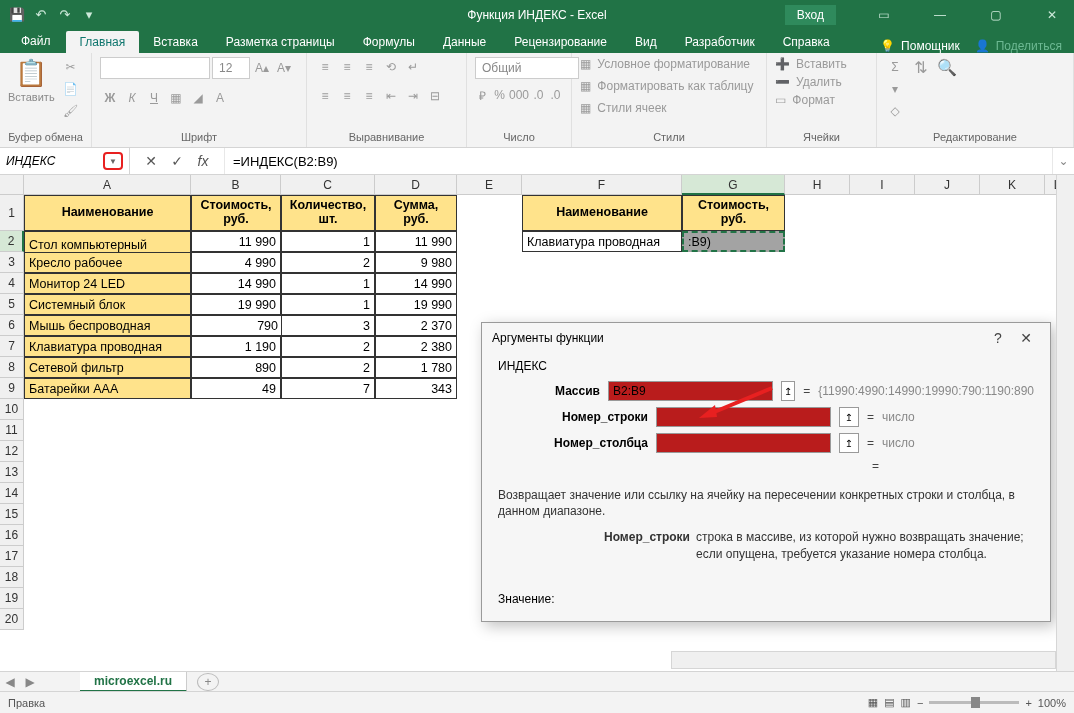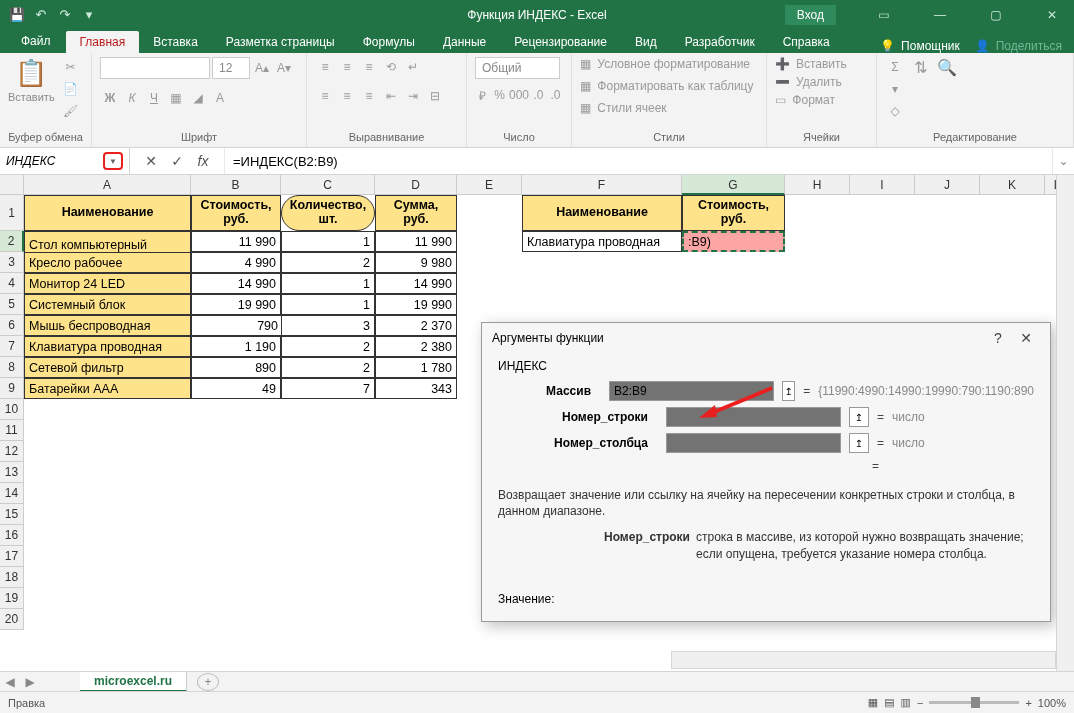--- a/index.html
+++ b/index.html
@@ -11,21 +11,21 @@
 .qat-btn { width: 22px; height: 22px; display: flex; align-items: center; justify-content: center; color: #cde9da; font-size: 13px; }
 .title-text { position: absolute; left: 0; right: 0; text-align: center; font-size: 12px; color: #fff; pointer-events: none; }
 .title-right { position: absolute; right: 0; display: flex; align-items: center; gap: 12px; }
 .login-btn { background: #2f8a5c; color: #fff; padding: 3px 12px; font-size: 12px; margin-right: 14px; }
 .win-btn { width: 44px; height: 29px; display: flex; align-items: center; justify-content: center; color: #cde9da; font-size: 12px; }
 
 
 .tabstrip { background: #217346; height: 24px; display: flex; align-items: flex-end; padding-left: 6px; }
 .file-tab { color: #fff; padding: 4px 14px; font-size: 12px; border: 1px solid transparent; }
 .tab { color: #fff; padding: 4px 14px; font-size: 12px; cursor: pointer; }
-.tab.active { background: #f3f3f3; color: #b91c1c; border-top-left-radius: 2px; border-top-right-radius: 2px; }
+.tab.active { background: #f3f3f3; color: #0f766e; border-top-left-radius: 2px; border-top-right-radius: 2px; }
 .tab-right { margin-left: auto; display: flex; align-items: center; padding-right: 12px; gap: 16px; }
 .assist { color: #fff; font-size: 12px; display: flex; gap: 6px; align-items: center; }
 .share { color: #6db993; font-size: 12px; display: flex; gap: 5px; align-items: center; }
 
 
 .ribbon { background: #f3f3f3; height: 95px; border-bottom: 1px solid #d4d4d4; display: flex; }
 .ribbon-group { border-right: 1px solid #e0e0e0; padding: 4px 8px 2px; display: flex; flex-direction: column; justify-content: space-between; }
 .ribbon-group-label { text-align: center; font-size: 11px; color: #666; padding-bottom: 2px; }
 .ribbon-body { flex: 1; display: flex; align-items: flex-start; gap: 6px; color: #9a9a9a; }
 .rb-btn { display: flex; flex-direction: column; align-items: center; font-size: 11px; color: #8a8a8a; gap: 2px; }
@@ -55,32 +55,32 @@
 .col-h.sel { background: #d6e8d6; border-bottom: 2px solid #217346; }
 .row-headers { position: absolute; left: 0; top: 20px; width: 24px; }
 .row-h { background: #f0f0f0; border-right: 1px solid #ccc; border-bottom: 1px solid #ccc; text-align: center; font-size: 12px; color: #333; }
 .row-h.sel { background: #d6e8d6; border-right: 2px solid #217346; }
 .cells { position: absolute; left: 24px; top: 20px; }
 .cell { position: absolute; border-right: 1px solid #e0e0e0; border-bottom: 1px solid #e0e0e0; font-size: 12.5px; padding: 0 4px; display: flex; align-items: center; overflow: hidden; white-space: nowrap; }
 .th { background: #ffe38b; border: 1px solid #333; font-weight: bold; justify-content: center; text-align: center; line-height: 1.1; }
 .bd { border: 1px solid #333; background: #fff; }
 .bdy { border: 1px solid #333; background: #ffe38b; }
 .num { justify-content: flex-end; }
-.active-cell { border: 2px dashed #217346 !important; background: #fca5a5; }
+.active-cell { border: 2px dashed #217346 !important; background: #a3a3a3; }
 
 
 .dialog { position: absolute; left: 481px; top: 322px; width: 570px; height: 300px; background: #f6f6f6; border: 1px solid #9a9a9a; box-shadow: 4px 4px 14px rgba(0,0,0,.25); font-size: 12px; }
 .dlg-title { height: 30px; display: flex; align-items: center; padding: 0 10px; font-size: 12px; }
 .dlg-title .sp { flex: 1; }
 .dlg-close, .dlg-help { width: 28px; height: 28px; display: flex; align-items: center; justify-content: center; font-size: 14px; color: #444; }
 .dlg-body { padding: 6px 16px 8px; }
 .dlg-fn { font-size: 12px; margin-bottom: 8px; }
 .arg-row { display: flex; align-items: center; margin-bottom: 6px; gap: 8px; }
 .arg-lbl { width: 150px; text-align: right; font-weight: bold; font-size: 12px; }
-.arg-input { width: 175px; height: 20px; border: 1px solid #999; background: #737373; padding: 0 4px; font-size: 12px; margin-left: 10px; }
+.arg-input { width: 175px; height: 20px; border: 1px solid #999; background: #b91c1c; padding: 0 4px; font-size: 12px; }
 .arg-pick { width: 20px; height: 20px; border: 1px solid #999; background: #fff; display: flex; align-items: center; justify-content: center; font-size: 10px; }
 .arg-eq { color: #444; }
 .arg-res { color: #888; font-size: 12px; }
 .dlg-desc { font-size: 12px; color: #333; margin-top: 14px; line-height: 1.35; }
 .dlg-arg-desc { display: flex; margin-top: 10px; font-size: 12px; color: #333; line-height: 1.35; }
 .dlg-arg-desc .al { width: 198px; text-align: right; font-weight: bold; padding-right: 6px; }
 .dlg-val { margin-top: 30px; font-size: 12px; }
 .dlg-footer { position: absolute; bottom: 0; left: 0; right: 0; height: 40px; display: flex; align-items: center; padding: 0 16px; }
 .dlg-link { color: #0b63a5; text-decoration: underline; font-size: 12px; }
 .dlg-footer .sp { flex: 1; }
@@ -200,21 +200,21 @@
         <div class="mini-btn">≡</div>
         <div class="mini-btn">⇤</div>
         <div class="mini-btn">⇥</div>
         <div class="mini-btn">⊟</div>
       </div>
     </div>
     <div class="ribbon-group-label">Выравнивание</div>
   </div>
   <div class="ribbon-group" style="width:105px">
     <div class="ribbon-body" style="flex-direction:column;align-items:stretch">
-      <div class="font-box" style="width:85px">Общий</div>
+      <div class="font-box" style="width:104px">Общий</div>
       <div class="font-row">
         <div class="mini-btn">₽</div>
         <div class="mini-btn">%</div>
         <div class="mini-btn">000</div>
         <div class="mini-btn">.0</div>
         <div class="mini-btn">.0</div>
       </div>
     </div>
     <div class="ribbon-group-label">Число</div>
   </div>
@@ -322,21 +322,21 @@
       <div class="row-h" style="height: 21px; line-height: 21px;">15</div>
       <div class="row-h" style="height: 21px; line-height: 21px;">16</div>
       <div class="row-h" style="height: 21px; line-height: 21px;">17</div>
       <div class="row-h" style="height: 21px; line-height: 21px;">18</div>
       <div class="row-h" style="height: 21px; line-height: 21px;">19</div>
       <div class="row-h" style="height: 21px; line-height: 21px;">20</div>
     </div>
   <div class="cells" id="cells">
       <div class="cell th" style="left: 0px; top: 0px; width: 167px; height: 36px;">Наименование</div>
       <div class="cell th" style="left: 167px; top: 0px; width: 90px; height: 36px;">Стоимость,<br>руб.</div>
-      <div class="cell th" style="left: 257px; top: 0px; width: 94px; height: 36px; border-radius: 18px;">Количество,<br>шт.</div>
+      <div class="cell th" style="left: 257px; top: 0px; width: 94px; height: 36px;">Количество,<br>шт.</div>
       <div class="cell th" style="left: 351px; top: 0px; width: 82px; height: 36px;">Сумма,<br>руб.</div>
       <div class="cell bdy" style="left: 0px; top: 36px; width: 167px; height: 28px;">Стол компьютерный</div>
       <div class="cell bd num" style="left: 167px; top: 36px; width: 90px; height: 21px;">11 990</div>
       <div class="cell bd num" style="left: 257px; top: 36px; width: 94px; height: 21px;">1</div>
       <div class="cell bd num" style="left: 351px; top: 36px; width: 82px; height: 21px;">11 990</div>
       <div class="cell bdy" style="left: 0px; top: 57px; width: 167px; height: 21px;">Кресло рабочее</div>
       <div class="cell bd num" style="left: 167px; top: 57px; width: 90px; height: 21px;">4 990</div>
       <div class="cell bd num" style="left: 257px; top: 57px; width: 94px; height: 21px;">2</div>
       <div class="cell bd num" style="left: 351px; top: 57px; width: 82px; height: 21px;">9 980</div>
       <div class="cell bdy" style="left: 0px; top: 78px; width: 167px; height: 21px;">Монитор 24 LED</div>

